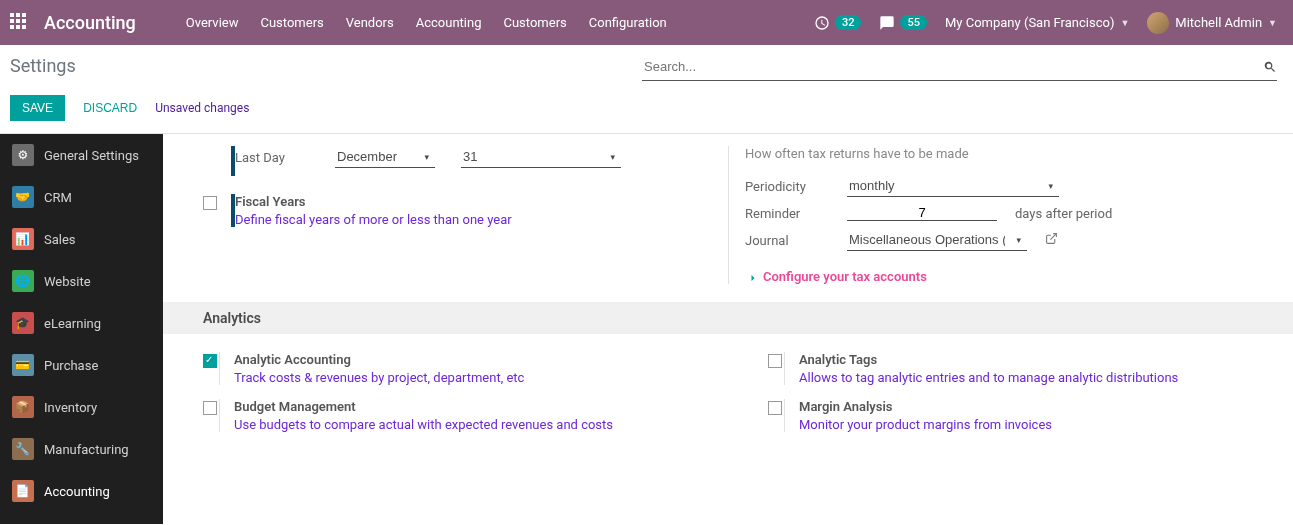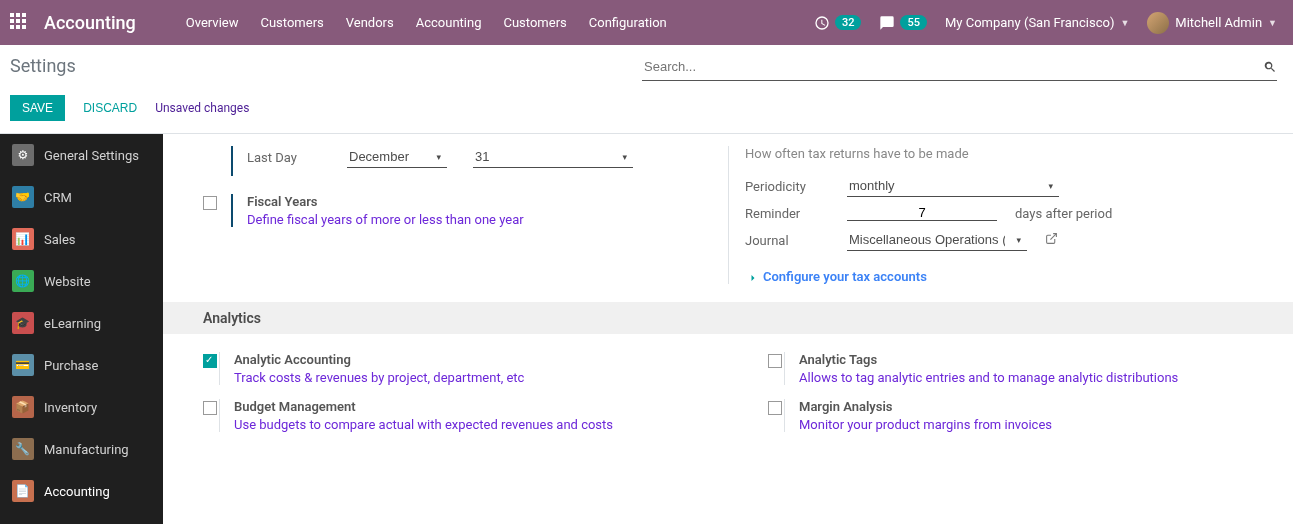--- a/index.html
+++ b/index.html
@@ -54,28 +54,28 @@
   .sel-wrap .caret2 { font-size:9px; color:#4c4c4c; padding-right:4px;}
   .sel-noborder { border:none; background:transparent; font-size:13px; color:#4c4c4c; padding:3px 22px 3px 2px; appearance:none; outline:none;}
   .inp-num { border:none; border-bottom:1px solid #4c4c4c; width:140px; text-align:center; font-size:13px; outline:none;}
   
   .option-block { display:flex; gap:14px; padding: 4px 0 14px 0;}
   .chk { width:14px; height:14px; border:1px solid #999; margin-top:2px; cursor:pointer; flex-shrink:0; position:relative;}
   .chk.checked { background:#00a09d; border-color:#00a09d;}
   .chk.checked::after { content:"✓"; color:#fff; font-size:10px; position:absolute; top:-1px; left:1px;}
   .opt-title { color:#555; font-weight:600; font-size:13px; margin-bottom:3px;}
   .opt-desc { color:#6d28d9; font-size:13px;}
-  .col-vborder { border-left: 2px solid #0c4a6e; padding-left:14px;}
+  .col-vborder { border-left: 4px solid #0c4a6e; }
   
   .help-muted { color:#888; font-size:13px; margin-bottom:14px;}
   .taxfields { padding-left: 0; }
   .taxfields .field-row .field-label { width:92px;}
   .after-text { color:#666; font-size:13px; margin-left:8px;}
   .ext-link { margin-left:8px; cursor:pointer;}
-  .action-link { color:#3b82f6; font-weight:600; font-size:13px; display:flex; align-items:flex-end; gap:6px; margin-top:18px; cursor:pointer;}
+  .action-link { color:#ec4899; font-weight:600; font-size:13px; display:flex; align-items:flex-end; gap:6px; margin-top:18px; cursor:pointer;}
   .action-link svg{ width:12px;height:12px; fill:#00a09d;}
   
   .section-hdr { background:#f0f0f0; padding:8px 16px 8px 40px; font-weight:600; color:#4c4c4c; font-size:14px;}
   
   .grid2 { display:flex; flex-wrap:wrap; padding: 18px 0 0 0;}
   .grid2 .cell { width:50%; padding: 0 16px 14px 40px; display:flex; gap:2px;}
   .grid2 .cell .inner { border-left:1px solid #dee2e6; padding-left:14px; flex:1;}
 </style>
 </head>
 <body>

